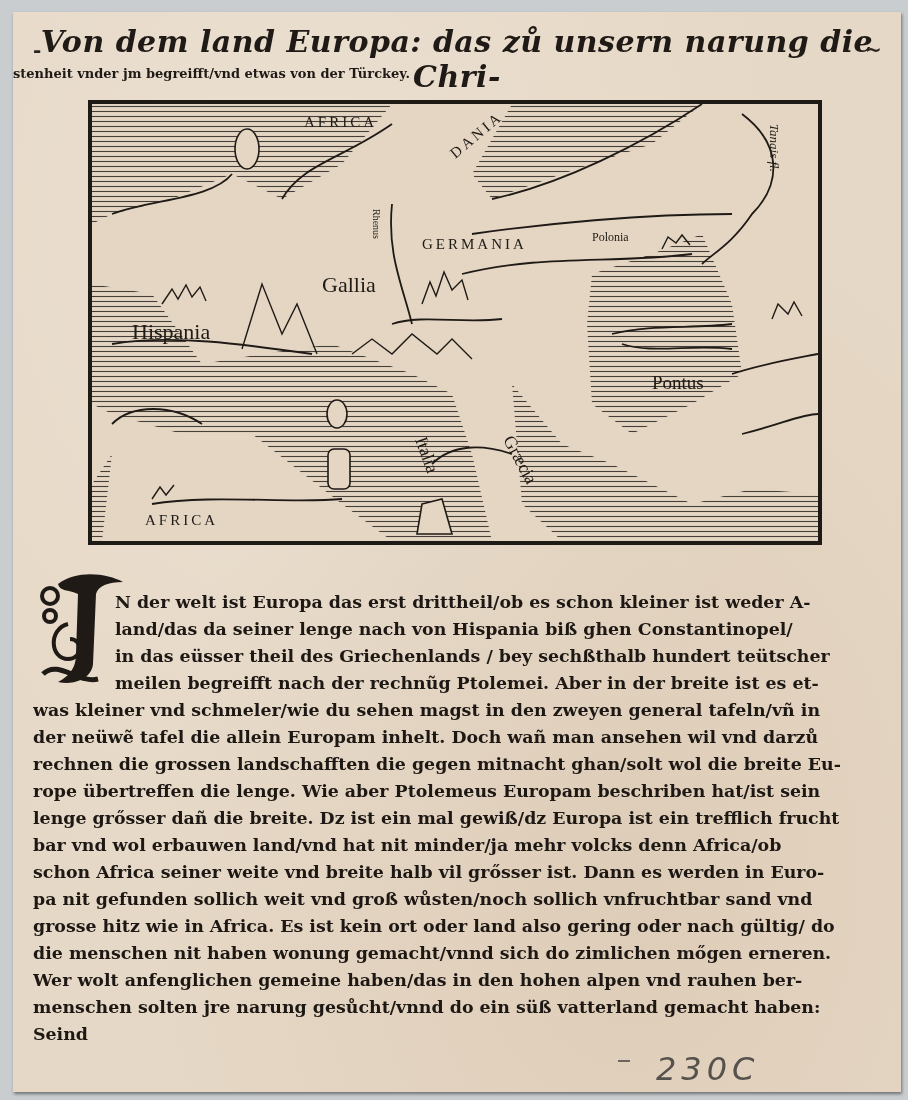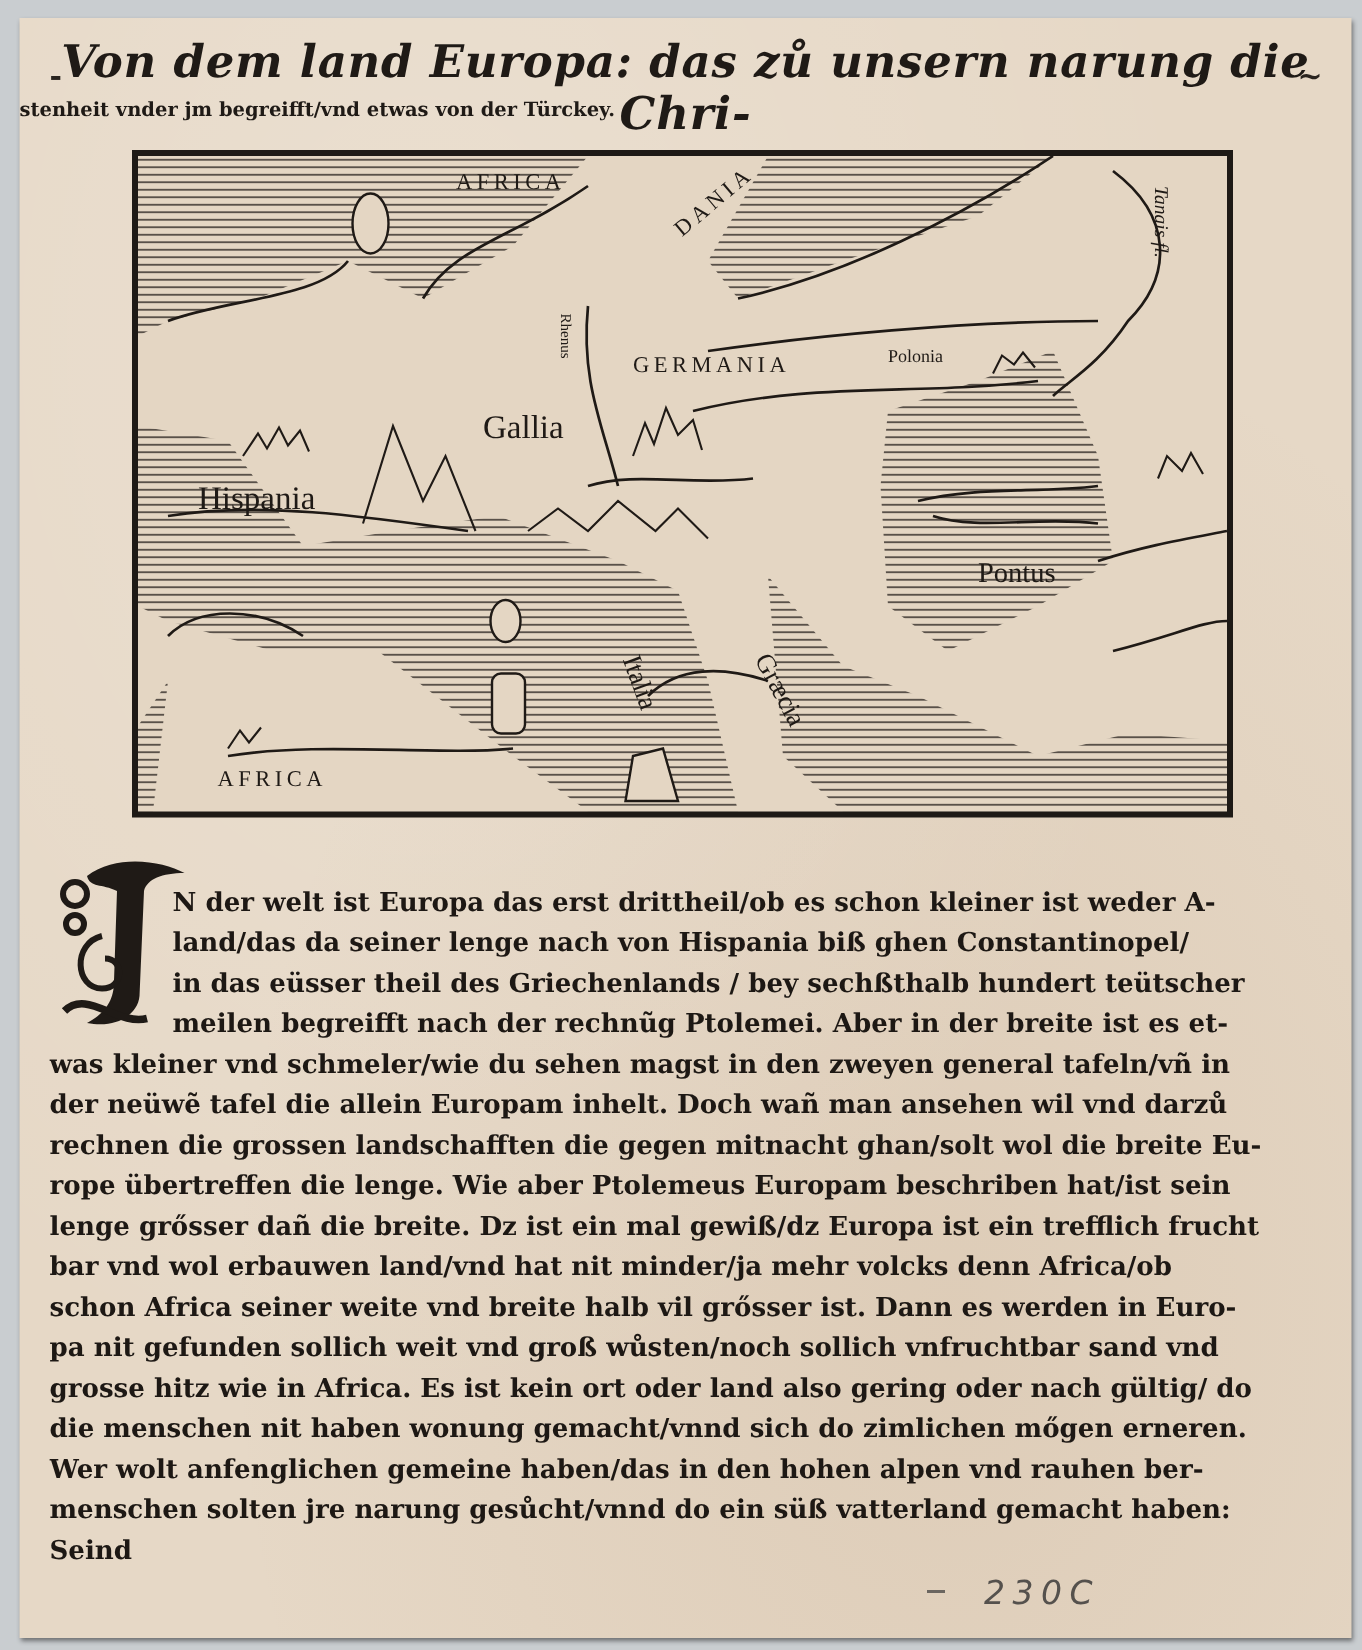--- a/index.html
+++ b/index.html
@@ -46,21 +46,21 @@
     color: #1d1814; line-height: 27px; margin-top: 32px;
   }
   .body-line { display: block; white-space: nowrap; overflow: hidden; height: 27px; }
   .indent { padding-left: 82px; }
   .right-align { }
   .dropcap {
     position: absolute; left: 25px; top: 552px; width: 90px; height: 128px;
   }
   .pencil {
     position: absolute; left: 643px; top: 1038px; font-family: "DejaVu Sans", sans-serif;
-    font-size: 22px; color: #55514d; letter-spacing: 5px; font-style: italic;
+    font-size: 32px; color: #55514d; letter-spacing: 5px; font-style: italic;
   }
   .pencil-dash { position: absolute; left: 605px; top: 1048px; width: 12px; height: 2px; background: #6b6660; }
 </style>
 </head>
 <body>
 
 <div class="paper">
   <span class="dash" style="left:20px;">-</span>
   <div class="title-line1">Von dem land Europa: das zů unsern narung die Chri-</div>
   <span class="dash" style="left:852px;">~</span>

